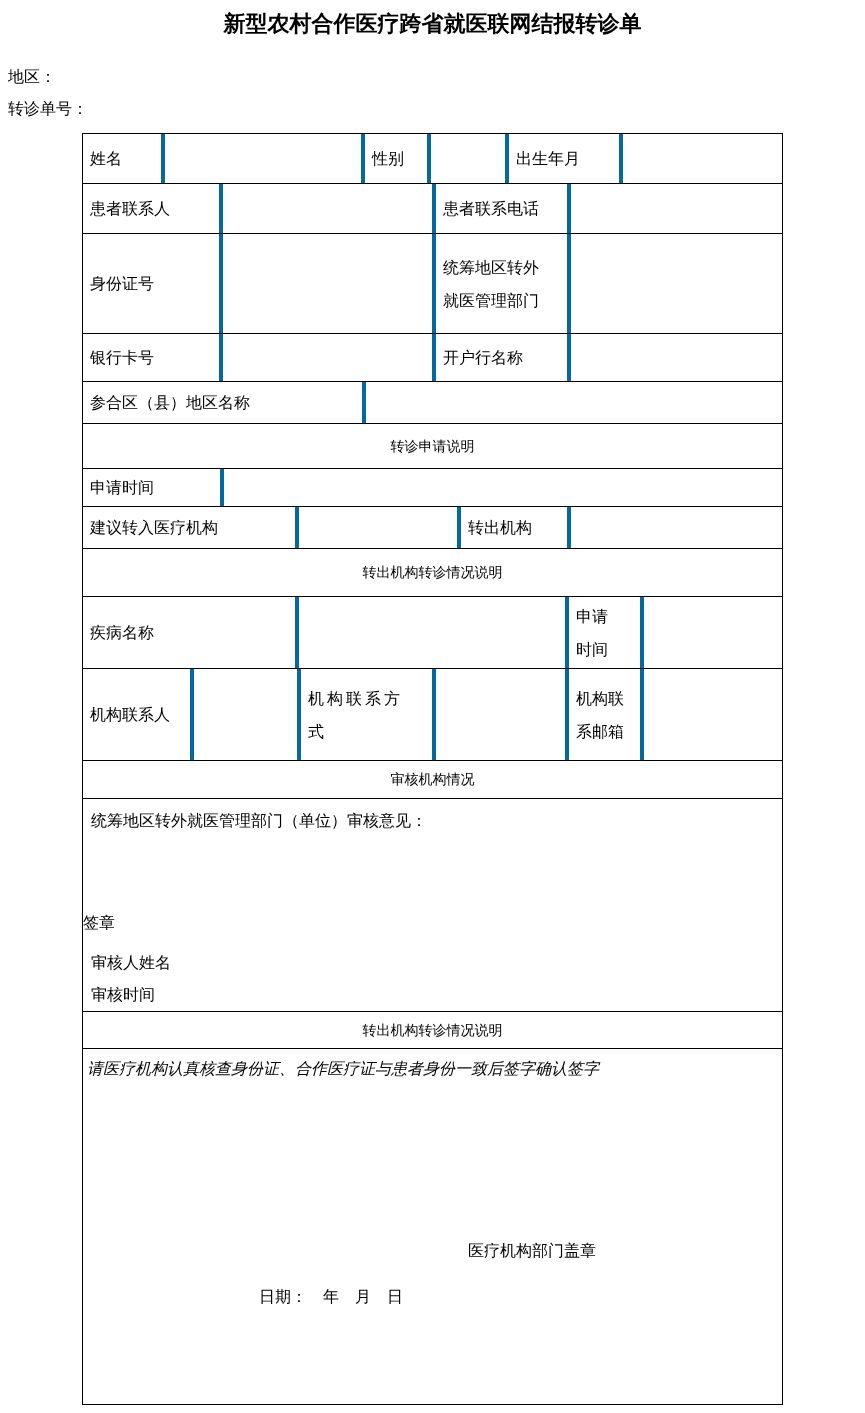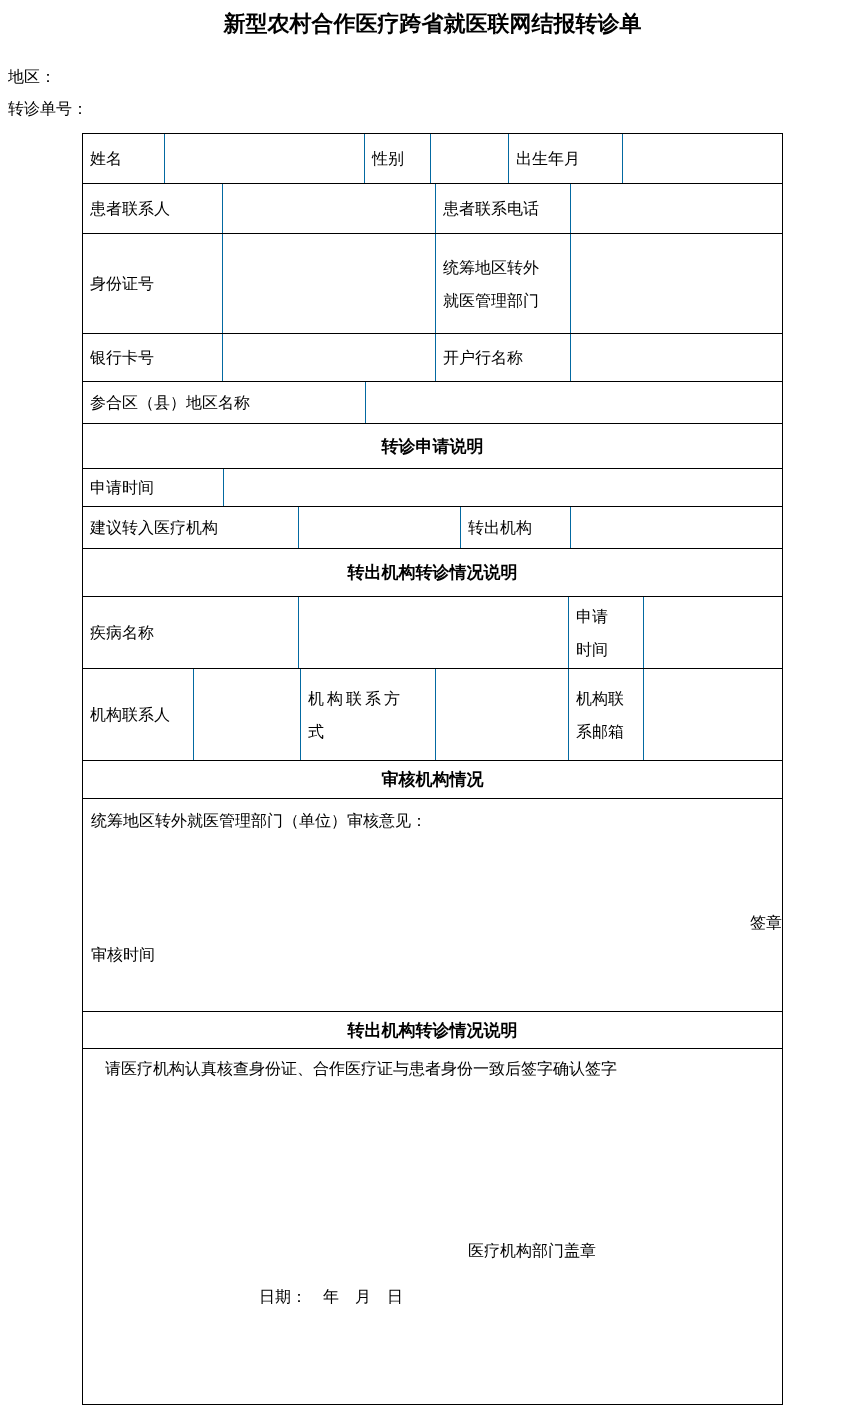--- a/index.html
+++ b/index.html
@@ -24,21 +24,21 @@
   .meta.refno  { margin-top: 8px; }
 
   .tbl {
     width: 701px;
     margin: 12px 0 0 82px;
     border: 1px solid #000;
   }
   .row { display: grid; border-bottom: 1px solid #000; }
   .row:last-child { border-bottom: none; }
   .cell {
-    border-right: 1px solid #0369a1;
+    border-right: 4px solid #0369a1;
     padding: 2px 7px;
     display: flex;
     align-items: center;
     line-height: 33px;
     overflow: hidden;
   }
   .cell:last-child { border-right: none; }
 
   .r1  { grid-template-columns: 82px 200px 66px 78px 114px 1fr; height: 50px; }
   .r2  { grid-template-columns: 140px 213px 135px 1fr; height: 50px; }
@@ -51,38 +51,38 @@
   .r9  { grid-template-columns: 1fr; height: 48px; }
   .r10 { grid-template-columns: 216px 270px 75px 1fr; height: 72px; }
   .r11 { grid-template-columns: 111px 107px 135px 133px 75px 1fr; height: 92px; }
   .r12 { grid-template-columns: 1fr; height: 38px; }
   .r13 { grid-template-columns: 1fr; height: 213px; }
   .r14 { grid-template-columns: 1fr; height: 37px; }
   .r15 { grid-template-columns: 1fr; height: 355px; }
 
   .hdr .cell {
     justify-content: center;
-    font-weight: bold;
-    font-size: 17px;
+    font-weight: normal;
+    font-size: 14px;
   }
 
   
   .wrap5 { display: inline-block; width: 99px; letter-spacing: 3px; line-height: 33px; font-family: Liberation Serif, serif; }
   .wrap6 { display: inline-block; width: 99px; line-height: 33px; }
   .wrap2 { display: inline-block; width: 36px; line-height: 33px; }
   .wrap3 { display: inline-block; width: 50px; line-height: 33px; }
 
   
   .bigcell { display: block; padding: 0; }
   .bigcell .top-line   { margin: 6px 0 12px 8px; line-height: 32px; }
-  .bigcell .seal-line  { margin-top: 70px; text-align: right; line-height: 32px; }
+  .bigcell .seal-line  { margin-top: 70px; text-align: left; line-height: 32px; }
   .bigcell .left-line  { margin-left: 8px; line-height: 32px; }
   .bigcell .left-line.first { margin-top: 8px; }
 
-  .verify-top   { margin: 4px 0 0 22px; line-height: 32px; }
+  .verify-top   { margin: 4px 0 0 4px; line-height: 32px; font-style: italic; }
   .org-seal     { margin: 150px 0 0 385px; line-height: 32px; }
   .date-line    { margin: 14px 0 0 176px; line-height: 32px; word-spacing: 12px; }
 </style>
 </head>
 <body>
 
 <div class="page">
 
   <div class="title">新型农村合作医疗跨省就医联网结报转诊单</div>
   <div class="meta region">地区：</div>
@@ -170,20 +170,21 @@
     </div>
 
     <div class="row r12 hdr">
       <div class="cell">审核机构情况</div>
     </div>
 
     <div class="row r13">
       <div class="cell bigcell">
         <div class="top-line">统筹地区转外就医管理部门（单位）审核意见：</div>
         <div class="seal-line">签章</div>
+        <div class="left-line first">审核人姓名</div>
         <div class="left-line">审核时间</div>
       </div>
     </div>
 
     <div class="row r14 hdr">
       <div class="cell">转出机构转诊情况说明</div>
     </div>
 
     <div class="row r15">
       <div class="cell bigcell">

